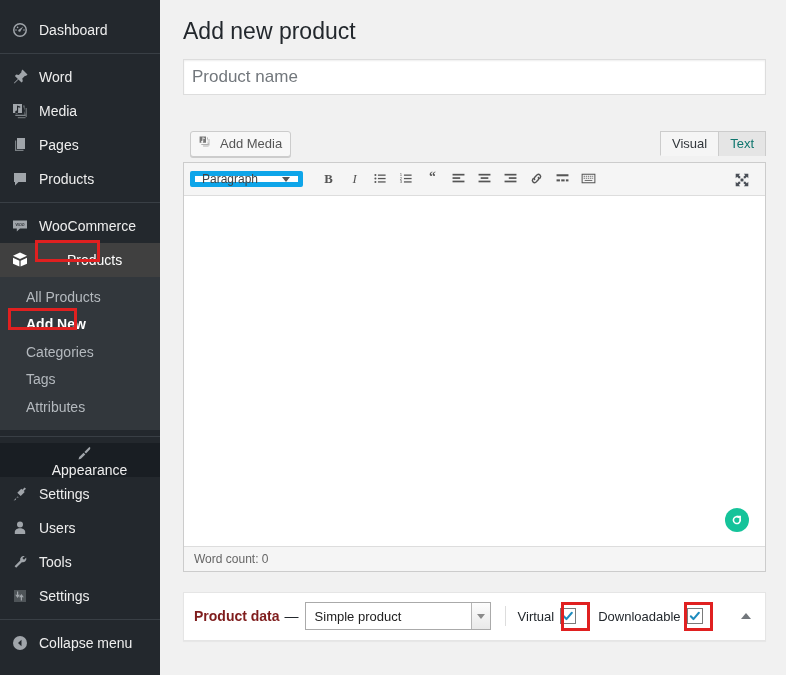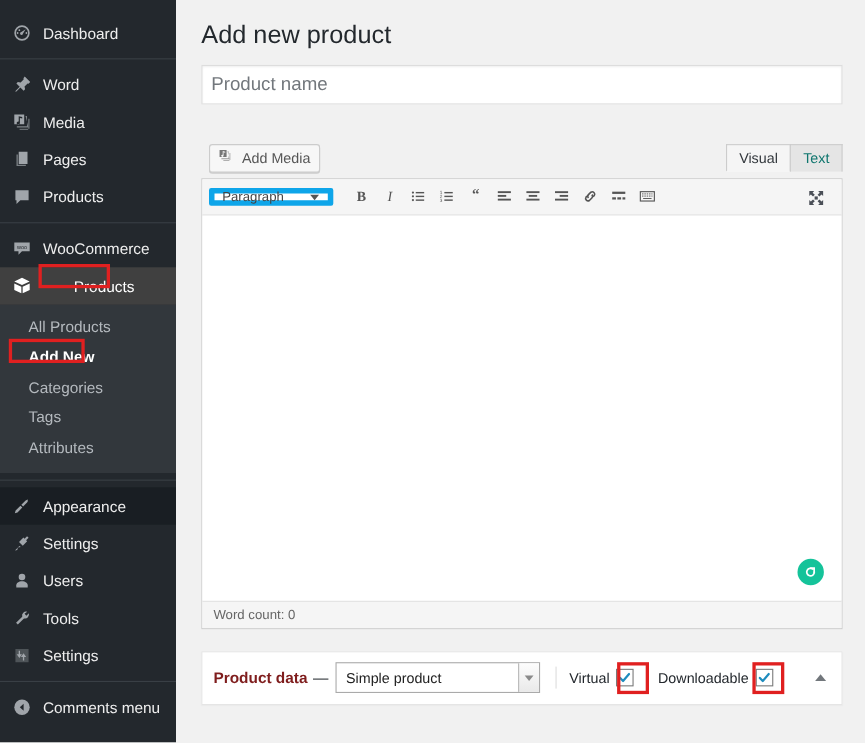--- a/index.html
+++ b/index.html
@@ -20,21 +20,21 @@
     color: #eee;
   }
   .menu-top {
     display: flex; align-items: center;
     height: 34px; padding-left: 10px;
     font-size: 14px; color: #eee;
     position: relative;
   }
   .menu-top .mlabel { margin-left: 9px; line-height: 1; }
   .menu-top.current { background: #404040; color: #fff; gap: 28px; }
-  .menu-top.hoverish { background: #191e23; }
+  .menu-top.hoverish { background: #191e23; flex-direction: column; }
   .menu-top .arrow {
     position: absolute; right: -8px; top: 50%; margin-top: -8px;
     width: 0; height: 0;
     border-top: 8px solid transparent;
     border-bottom: 8px solid transparent;
     border-right: 8px solid #f1f1f1;
   }
   .menu-icon { width: 20px; height: 20px; flex: 0 0 20px; display: block; }
   .menu-sep { height: 13px; }
   .menu-sep-line { height: 1px; background: #393f45; margin: 6px 0; }
@@ -338,21 +338,21 @@
 
   <div class="menu-sep-line"></div>
 
   <div class="menu-top">
     <span class="menu-icon">
       <svg viewBox="0 0 20 20" width="20" height="20">
           <circle cx="10" cy="10" r="7" fill="#a0a5aa"></circle>
           <path d="M11.5 6.8L8 10l3.5 3.2z" fill="#23282d"></path>
         </svg>
     </span>
-    <span class="mlabel">Comments menu</span>
+    <span class="mlabel">Collapse menu</span>
   </div>
 
   <div class="redbox" style="left:35px; top:240px; width:65px; height:22px;"></div>
   <div class="redbox" style="left:8px; top:308px; width:69px; height:22px;"></div>
 </div>
 
 <div id="wpbody">
 
   <h1 class="page-title">Add new product</h1>
 

